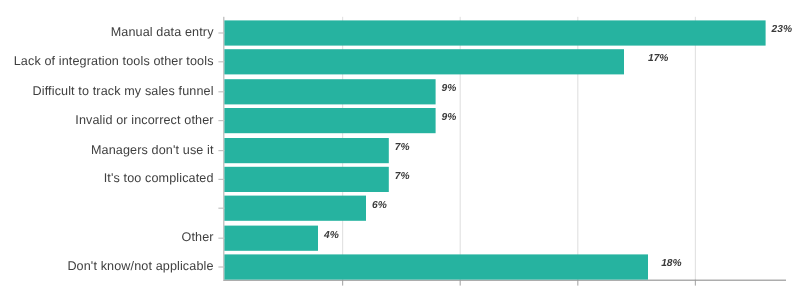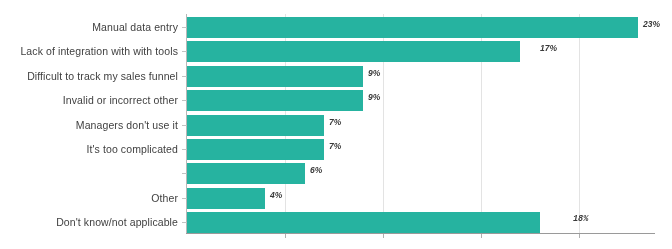--- a/index.html
+++ b/index.html
@@ -114,21 +114,21 @@
   <div class="axis-x"></div>
 
   <div id="rows-layer">
       <div class="row" style="top: 16px;">
         <div class="cat-label">Manual data entry</div>
         <div class="bar" style="width: 451px; background: rgb(38, 179, 160);"></div>
         <div class="value-label" style="left: 643px;">23%</div>
       </div>
       <div class="tick-y" style="top: 27px;"></div>
       <div class="row" style="top: 40.4px;">
-        <div class="cat-label">Lack of integration with with tools</div>
+        <div class="cat-label">Lack of integration tools other tools</div>
         <div class="bar" style="width: 333px; background: rgb(38, 179, 160);"></div>
         <div class="value-label" style="left: 525px; margin-left: 15px;">17%</div>
       </div>
       <div class="tick-y" style="top: 51.4px;"></div>
       <div class="row" style="top: 64.8px;">
         <div class="cat-label">Difficult to track my sales funnel</div>
         <div class="bar" style="width: 176px; background: rgb(38, 179, 160);"></div>
         <div class="value-label" style="left: 368px;">9%</div>
       </div>
       <div class="tick-y" style="top: 75.8px;"></div>
@@ -157,18 +157,18 @@
       <div class="tick-y" style="top: 173.4px;"></div>
       <div class="row" style="top: 186.8px;">
         <div class="cat-label">Other</div>
         <div class="bar" style="width: 78px; background: rgb(38, 179, 160);"></div>
         <div class="value-label" style="left: 270px;">4%</div>
       </div>
       <div class="tick-y" style="top: 197.8px;"></div>
       <div class="row" style="top: 211.2px;">
         <div class="cat-label">Don't know/not applicable</div>
         <div class="bar" style="width: 353px; background: rgb(38, 179, 160);"></div>
-        <div class="value-label" style="left: 573px; font-family: Liberation Mono, monospace;">18%</div>
+        <div class="value-label" style="left: 551px;">18%</div>
       </div>
       <div class="tick-y" style="top: 222.2px;"></div>
     </div>
 
 </div>
 
 </body></html>

